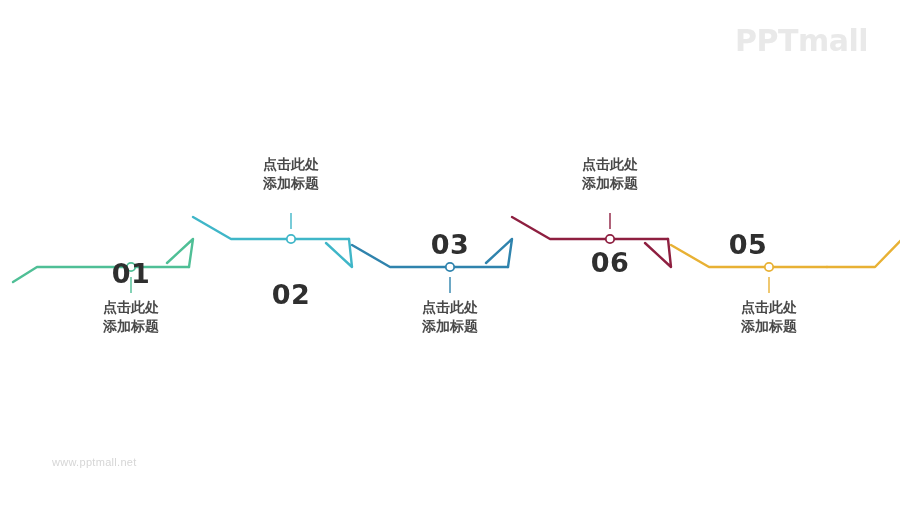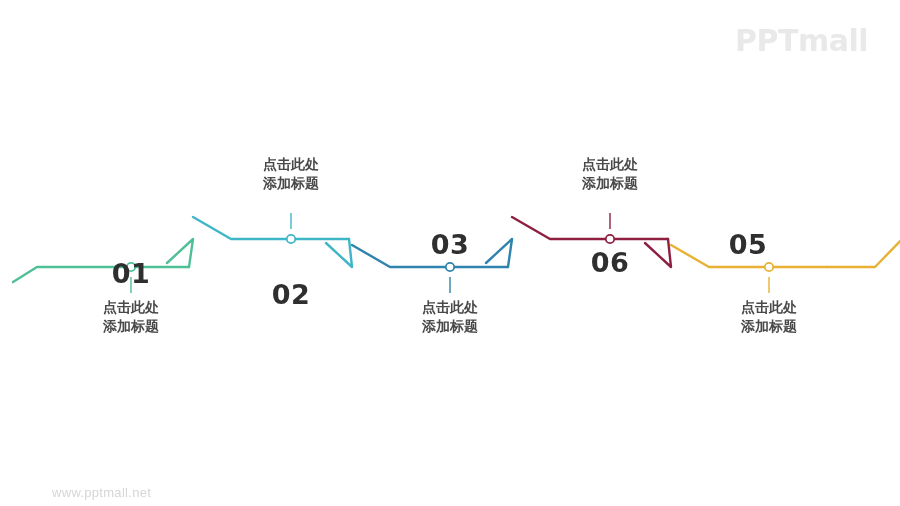--- a/index.html
+++ b/index.html
@@ -34,22 +34,22 @@
     color: #e9e9e9;
     font-family: "DejaVu Sans", "Liberation Sans", sans-serif;
     user-select: none;
     line-height: 1;
   }
 
   
   #footer-url {
     position: absolute;
     left: 52px;
-    bottom: 6px;
-    font-size: 13px;
+    bottom: 38px;
+    font-size: 11px;
     color: #d6d6d6;
     letter-spacing: 0.3px;
     text-align: right;
   }
 
   
   #diagram-svg {
     position: absolute;
     left: 0;
     top: 0;

